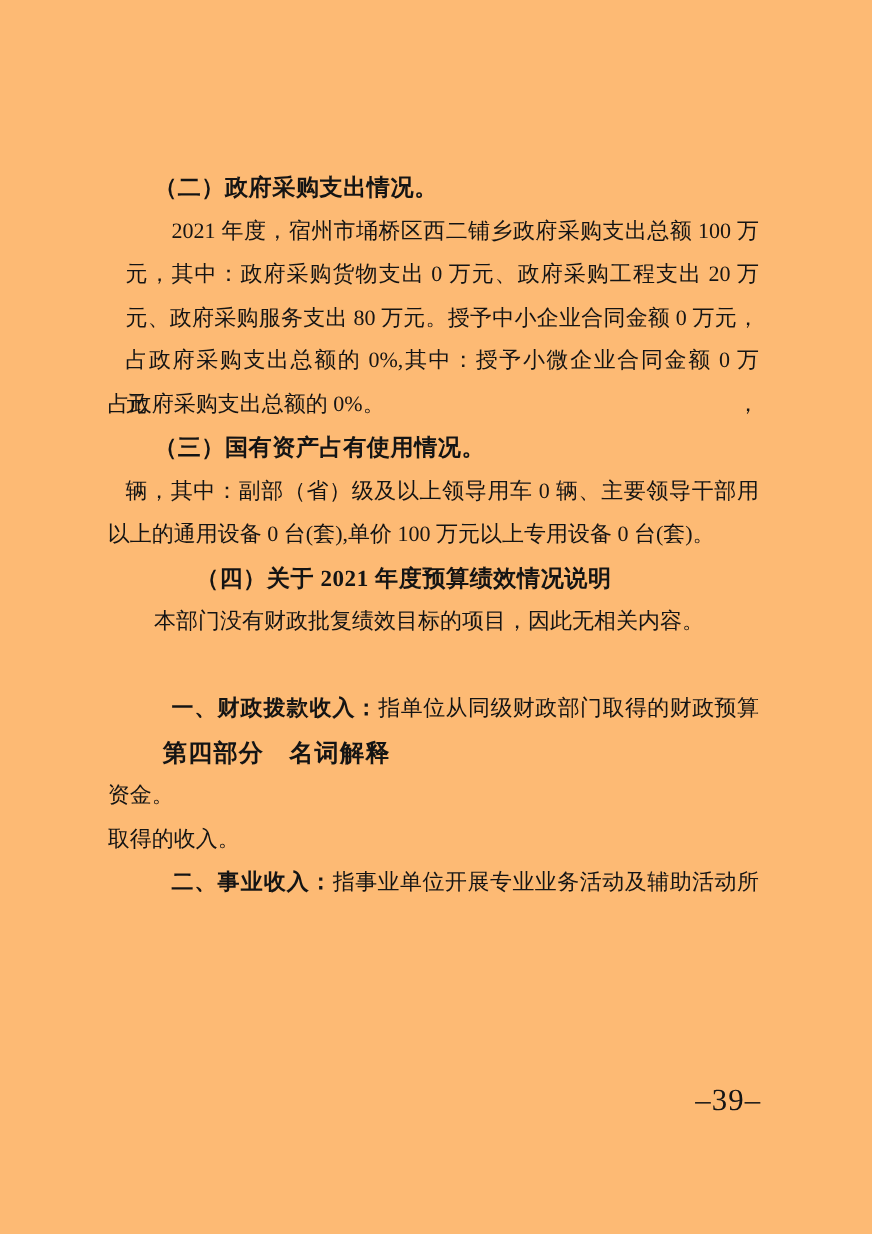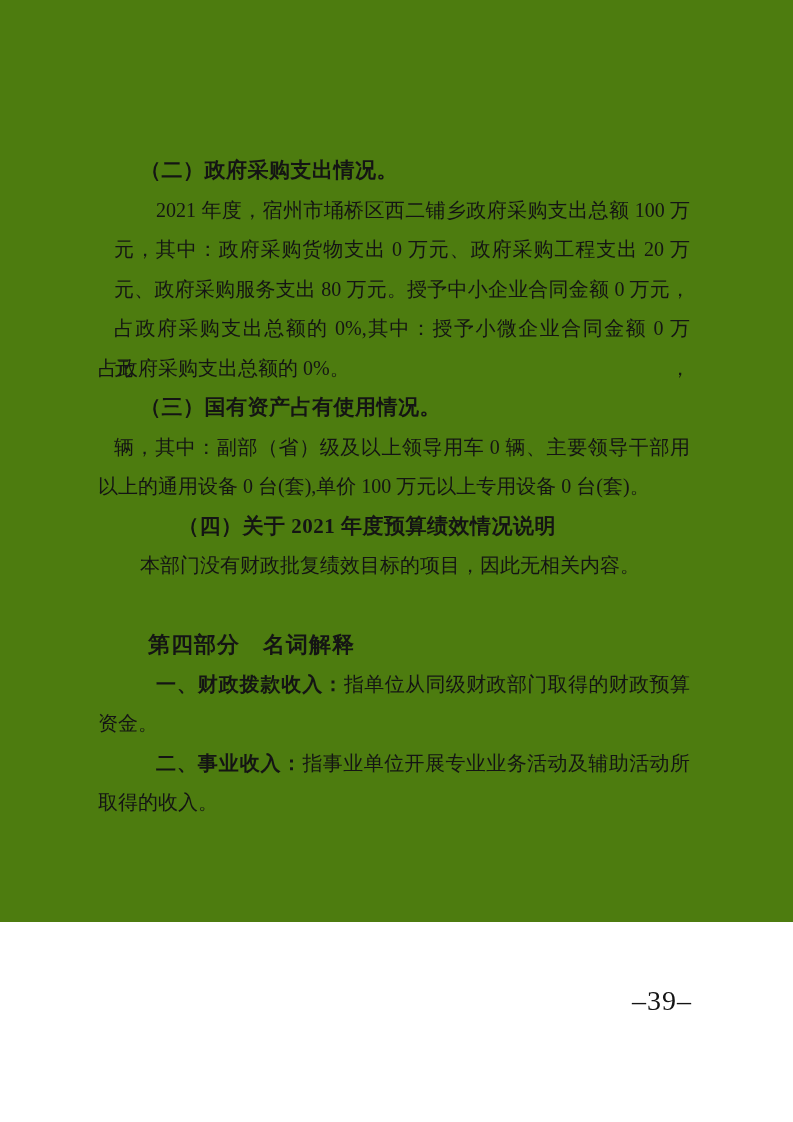--- a/index.html
+++ b/index.html
@@ -6,22 +6,22 @@
     margin: 0;
     padding: 0;
     width: 793px;
     height: 1122px;
     background: #ffffff;
     overflow: hidden;
   }
   .page {
     position: relative;
     width: 793px;
-    height: 922px;
-    background: #4d7c0f;
+    height: 1122px;
+    background: #fdba74;
     color: #141414;
     font-family: "Liberation Serif", "DejaVu Serif", serif;
   }
   .content {
     position: absolute;
     left: 98px;
     top: 151px;
     width: 592px;
     font-size: 20px;
   }
@@ -89,24 +89,24 @@
 
     <div class="line just">辆，其中：副部（省）级及以上领导用车 0 辆、主要领导干部用</div>
     <div class="line">以上的通用设备 0 台(套),单价 100 万元以上专用设备 0 台(套)。</div>
 
     <div class="line heading ind4">（四）关于 2021 年度预算绩效情况说明</div>
 
     <div class="line ind2">本部门没有财政批复绩效目标的项目，因此无相关内容。</div>
 
     <div class="spacer"></div>
 
+    <div class="line just ind2"><span class="lead">一、财政拨款收入：</span><span>指单位从同级财政部门取得的财政预算</span></div>
+
     <div class="line part-heading">第四部分　名词解释</div>
-
-    <div class="line just ind2"><span class="lead">一、财政拨款收入：</span><span>指单位从同级财政部门取得的财政预算</span></div>
     <div class="line">资金。</div>
 
+    <div class="line">取得的收入。</div>
     <div class="line just ind2"><span class="lead">二、事业收入：</span><span>指事业单位开展专业业务活动及辅助活动所</span></div>
-    <div class="line">取得的收入。</div>
 
   </main>
 
   <div class="page-number">–39–</div>
 </div>
 
 </body></html>

